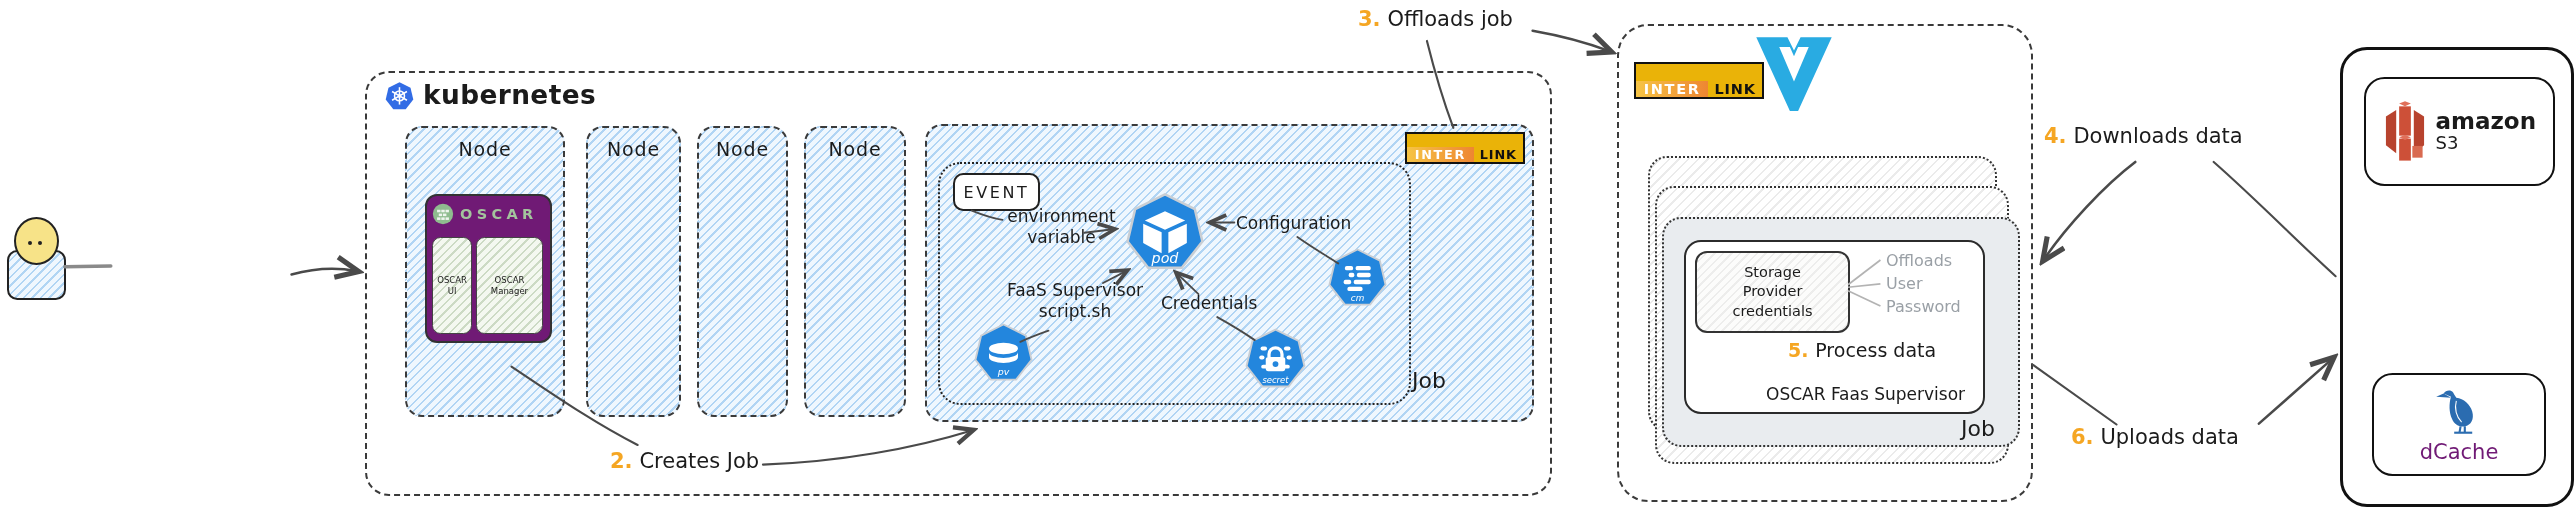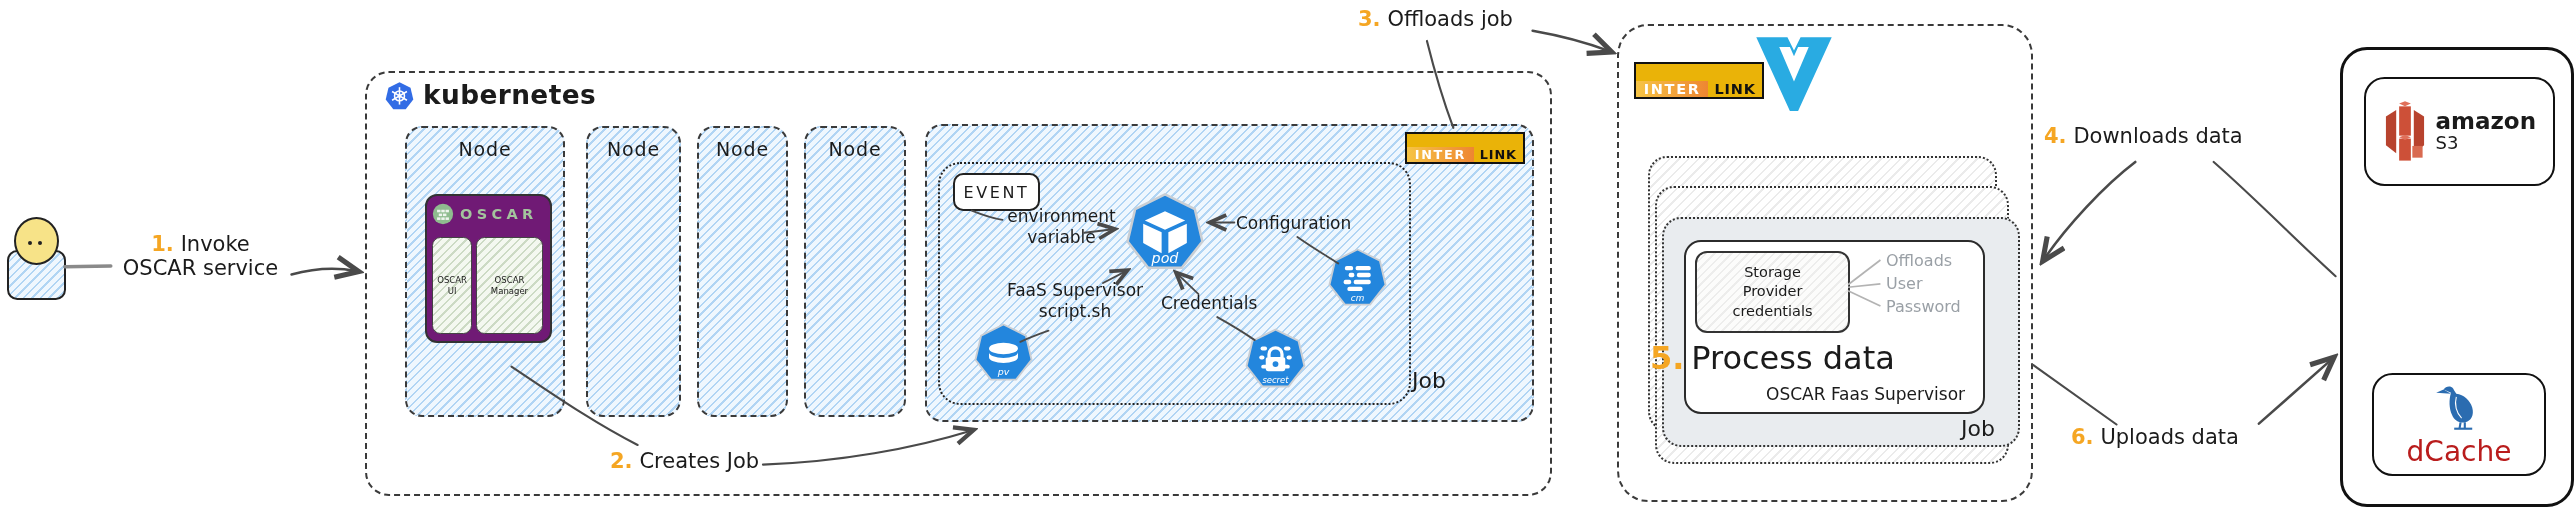--- a/index.html
+++ b/index.html
@@ -53,38 +53,34 @@
     display:flex;align-items:center;padding:0 7.7px;letter-spacing:1.7px;}
   .il-right{color:#111;font-weight:800;display:flex;align-items:center;padding:0 6px;letter-spacing:0.9px;}
 
   .k8s-title{font-size:26.4px;font-weight:700;letter-spacing:0.4px;}
   .oscar-brand{color:#a3c49d;letter-spacing:4.3px;font-size:14.5px;font-weight:600;}
 
   .minio-bold{color:#C72C49;font-weight:900;font-size:31px;letter-spacing:0.9px;}
   .minio-light{color:#C72C49;font-weight:400;font-size:31px;letter-spacing:0.9px;}
   .amazon-l1{font-size:23px;font-weight:700;line-height:1;}
   .amazon-l2{font-size:18px;line-height:1.15;}
-  .dcache-text{color:#b91c1c;font-size:28px;}
+  .dcache-text{color:#701a75;font-size:21px;}
 
   svg text{font-family:"DejaVu Sans",sans-serif;}
 </style>
 </head>
 <body>
 
 <div class="canvas">
 
   <div class="abs hatch-blue" style="left:6.8px;top:250px;width:55px;height:46px;border:2.6px solid #222;border-radius:10.2px;"></div>
   <div class="abs" style="left:13.6px;top:217px;width:41px;height:44px;border:2.6px solid #222;border-radius:50%;background:#F7E388;"></div>
   <div class="abs" style="left:28px;top:241px;width:4.3px;height:4.3px;border-radius:50%;background:#222;"></div>
   <div class="abs" style="left:38px;top:241px;width:4.3px;height:4.3px;border-radius:50%;background:#222;"></div>
 
-  <div class="abs center step-label" style="left:94px;top:232px;width:213px;">
-    <span class="step-num">1.</span><span class="prel">Invoke
-OSCAR service</span>
-  </div>
 
   <div class="abs k8s-box"></div>
 
   <svg class="abs" style="left:384px;top:81px;" width="31" height="31" viewBox="0 0 100 100">
     <polygon points="50,4 85.5,21.5 94.5,60 70,91.5 30,91.5 5.5,60 14.5,21.5" fill="#326CE5"></polygon>
     <circle cx="50" cy="48" r="16" fill="none" stroke="#fff" stroke-width="5"></circle>
     <g stroke="#fff" stroke-width="5">
       <line x1="50" y1="48" x2="50" y2="20"></line>
         <line x1="50" y1="48" x2="74" y2="34"></line>
       <line x1="50" y1="48" x2="74" y2="62"></line>
@@ -222,21 +218,21 @@
 
   <div class="abs white-box"></div>
   <div class="abs spc-box hatch-faint prel center">Storage
 Provider
 credentials</div>
 
   <div class="abs gray-field" style="left:1886px;top:251px;">Offloads</div>
   <div class="abs gray-field" style="left:1886px;top:274px;">User</div>
   <div class="abs gray-field" style="left:1886px;top:297px;">Password</div>
 
-  <div class="abs" style="left:1650px;top:339px;font-size:32px;">
+  <div class="abs" style="left:1788px;top:339px;font-size:19px;">
     <span class="step-num">5.</span><span>Process data</span>
   </div>
   <div class="abs hand20" style="left:1766px;top:384px;">OSCAR Faas Supervisor</div>
   <div class="abs hand26" style="left:1961px;top:416px;">Job</div>
 
   <div class="abs step-label" style="left:2044px;top:124px;">
     <span class="step-num">4.</span><span>Downloads data</span>
   </div>
   <div class="abs step-label" style="left:2071px;top:425px;">
     <span class="step-num">6.</span><span>Uploads data</span>

